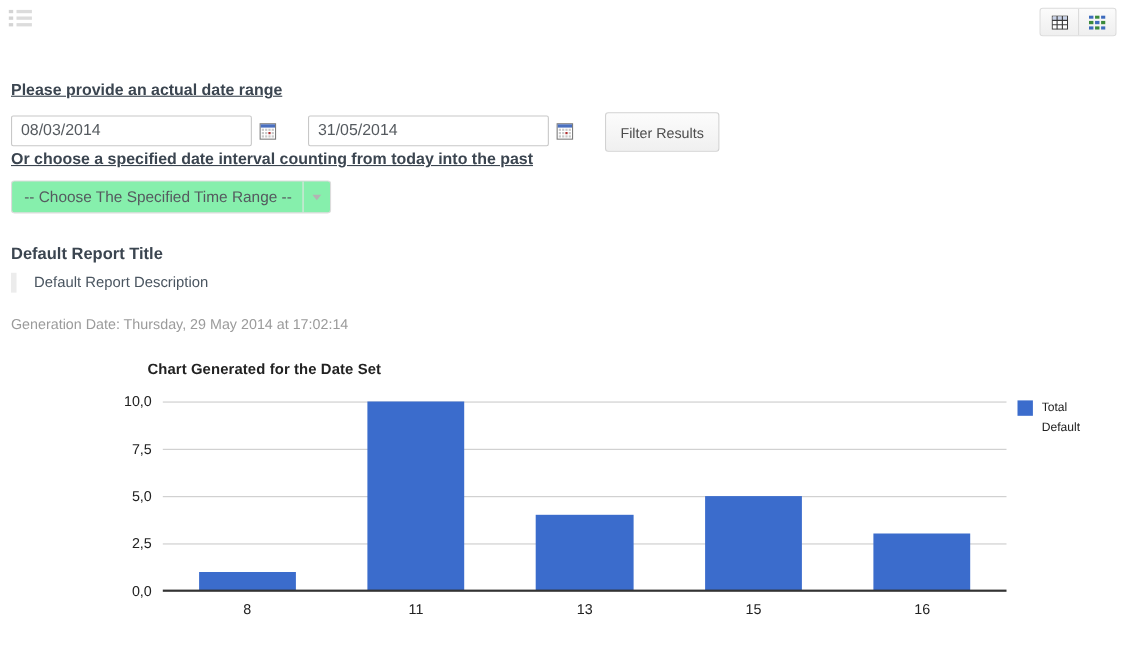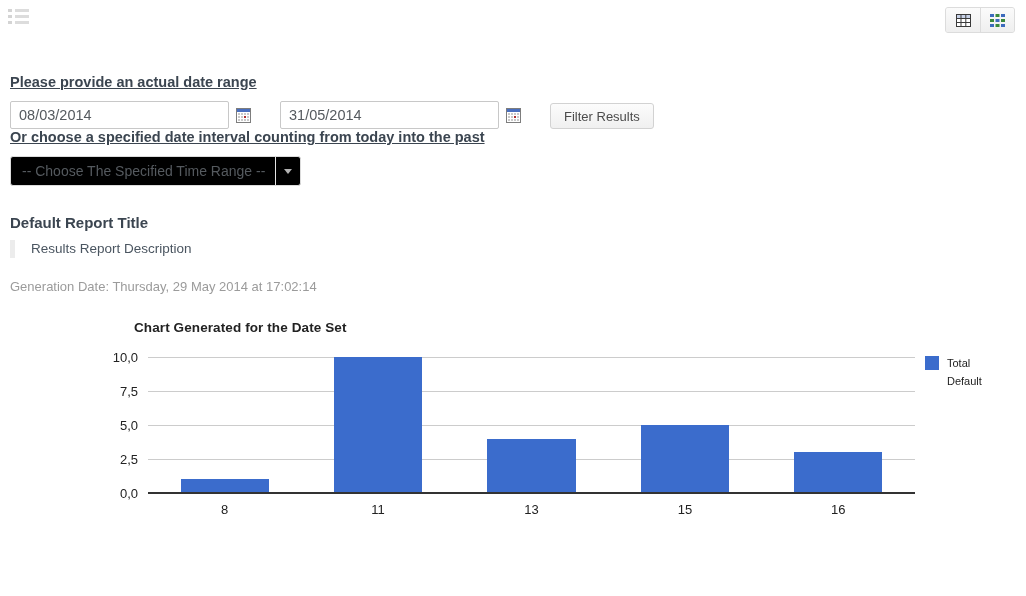--- a/index.html
+++ b/index.html
@@ -126,42 +126,42 @@
     grid-template-rows: repeat(3, 1fr);
     gap: 1px;
   }
   .cal-icon .grid span { background: #c9c9c9; display: block; }
   .cal-icon .grid span.sel { background: #ffffff; border: 1px solid #b03030; box-sizing: border-box; }
 
   .spacer-gap { width: 22px; flex: none; }
 
   .btn-filter {
     margin-left: 22px;
-    height: 26px;
+    height: 36px;
     padding: 0 13px;
     font-family: "Liberation Sans", sans-serif;
     font-size: 13px;
     color: #4c4c4c;
     background: linear-gradient(#fcfcfc, #f0f0f0);
     border: 1px solid #d2d2d2;
     border-radius: 3px;
     cursor: pointer;
     position: relative;
     top: 1px;
   }
 
   .interval-label { margin-top: 26px; }
 
   .select-wrap {
     margin-top: 11px;
     display: inline-flex;
     align-items: stretch;
     border: 1px solid #dcdcdc;
     border-radius: 3px;
-    background: #000000;
+    background: #86efac;
     height: 30px;
     box-sizing: border-box;
   }
   .select-text {
     display: flex; align-items: center;
     padding: 0 10px 0 11px;
     font-size: 14px;
     color: #555a5f;
     white-space: nowrap;
   }
@@ -212,21 +212,21 @@
     font-size: 13.5px;
     font-weight: bold;
     color: #222222;
     letter-spacing: 0.1px;
   }
   .plot {
     position: absolute;
     left: 138px;
     top: 45px;
     width: 767px;
-    height: 136px;
+    height: 172px;
   }
   .gridline {
     position: absolute;
     left: 0; right: 0;
     height: 1px;
     background: #cccccc;
   }
   .axisline {
     position: absolute;
     left: 0; right: 0;
@@ -386,21 +386,21 @@
   <h3 class="section-label interval-label">Or choose a specified date interval counting from today into the past</h3>
 
   <div class="select-wrap">
     <span class="select-text">-- Choose The Specified Time Range --</span>
     <span class="select-arrow">
         <span></span>
       </span>
   </div>
 
   <div class="report-title">Default Report Title</div>
-  <div class="report-desc">Results Report Description</div>
+  <div class="report-desc">Default Report Description</div>
   <div class="gen-date">Generation Date: Thursday, 29 May 2014 at 17:02:14</div>
 
   
   <div class="chart-block">
     <div class="chart-title">Chart Generated for the Date Set</div>
 
     <div class="plot">
       <div id="gridlines">
           <div class="gridline" style="top: 0%;"></div>
           <div class="gridline" style="top: 25%;"></div>

